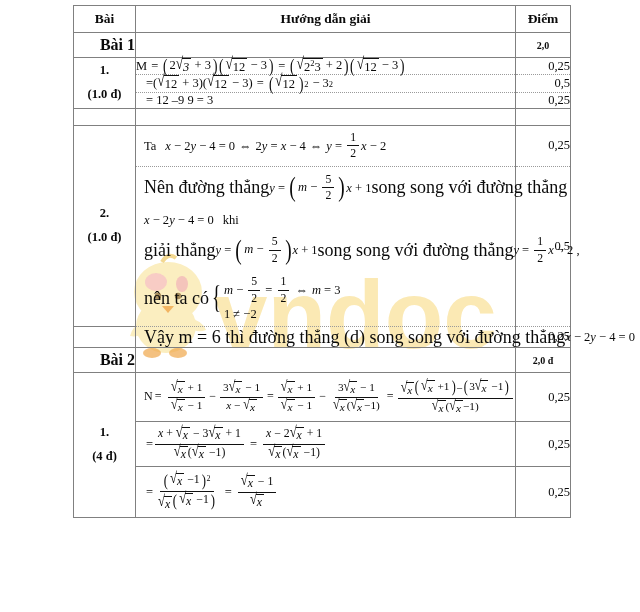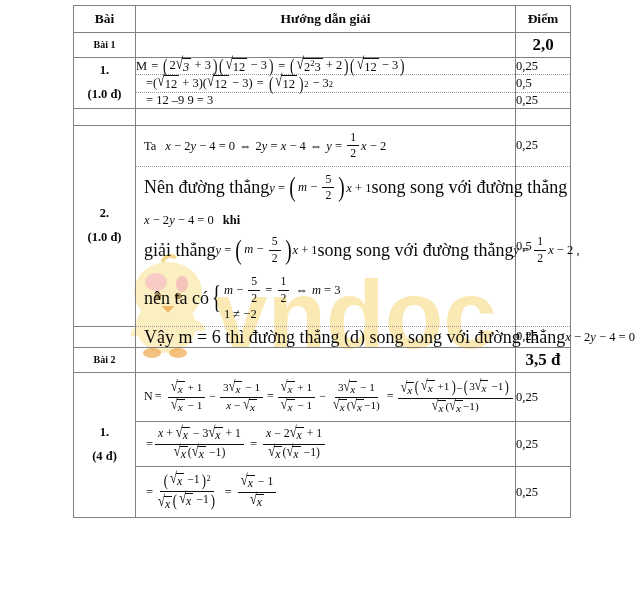--- a/index.html
+++ b/index.html
@@ -55,41 +55,41 @@
   
   .hdr {
     text-align: center;
     font-weight: bold;
     font-size: 13.5px;
     height: 26px;
     line-height: 26px;
   }
   
   .section-label {
+    text-align: right;
+    font-weight: bold;
+    font-size: 16px;
+    height: 24px;
+    line-height: 24px;
+  }
+  .section-pts {
     text-align: center;
     font-weight: bold;
     font-size: 10px;
-    height: 24px;
-    line-height: 24px;
-  }
-  .section-pts {
-    text-align: center;
-    font-weight: bold;
-    font-size: 17px;
   }
   
   .idx {
     text-align: center;
     font-weight: bold;
     font-size: 12.5px;
     line-height: 1.9;
   }
   
   .pts {
-    text-align: left;
+    text-align: right;
     font-size: 12.5px;
   }
   
   .work {
     padding: 4px 6px 4px 8px;
     font-size: 12.5px;
   }
   
   .dsep-b { border-bottom: 1px dotted #9a9a9a !important; }
   .dsep-t { border-top: 1px dotted #9a9a9a !important; }
@@ -371,21 +371,21 @@
                     <span class="den">2</span>
                   </span></span>
                 <span class="pr">)</span>
               </span>
         <span class="it">x</span>&nbsp;+&nbsp;1<span class="sp3"></span>
         <span class="txt">song song với đường thẳng</span>
       </div>
 
       <div class="m mline" style="padding:0 0 8px 8px">
         <span class="it">x</span>&nbsp;−&nbsp;2<span class="it">y</span>&nbsp;−&nbsp;4&nbsp;=&nbsp;0<span class="sp2"></span>
-        <span style="font-weight:bold">khi</span>
+        <span style="font-weight:normal">khi</span>
       </div>
 
       <div class="m mline" style="padding:0 0 8px 8px">
         <span class="txt">giải thẳng</span><span class="sp3"></span>
         <span class="it">y</span>&nbsp;=&nbsp;
         <span class="bp tall">
                 <span class="pl">(</span>
                 <span class="inner"><span class="it">m</span>&nbsp;−&nbsp;<span class="frac">
                     <span class="num">5</span>
                     <span class="den">2</span>
@@ -430,21 +430,21 @@
         <span class="txt">Vậy m = 6 thì đường thẳng (d) song song với đường thẳng</span><span class="sp2"></span>
         <span class="it">x</span>&nbsp;−&nbsp;2<span class="it">y</span>&nbsp;−&nbsp;4&nbsp;=&nbsp;0
       </div>
     </td>
     <td class="pts dsep-t">0,25</td>
   </tr>
 
   <tr>
     <td class="section-label">Bài 2</td>
     <td></td>
-    <td class="section-pts">3,5 đ</td>
+    <td class="section-pts">2,0 đ</td>
   </tr>
 
   <tr>
     <td rowspan="3" class="idx">
       <div>1.</div>
       <div>(4 đ)</div>
     </td>
     <td class="work" style="height:48px">
       <div class="m mline" style="padding-left:8px;font-size:12px">
         <span>N</span><span class="sp"></span><span>=</span><span class="sp2"></span>

